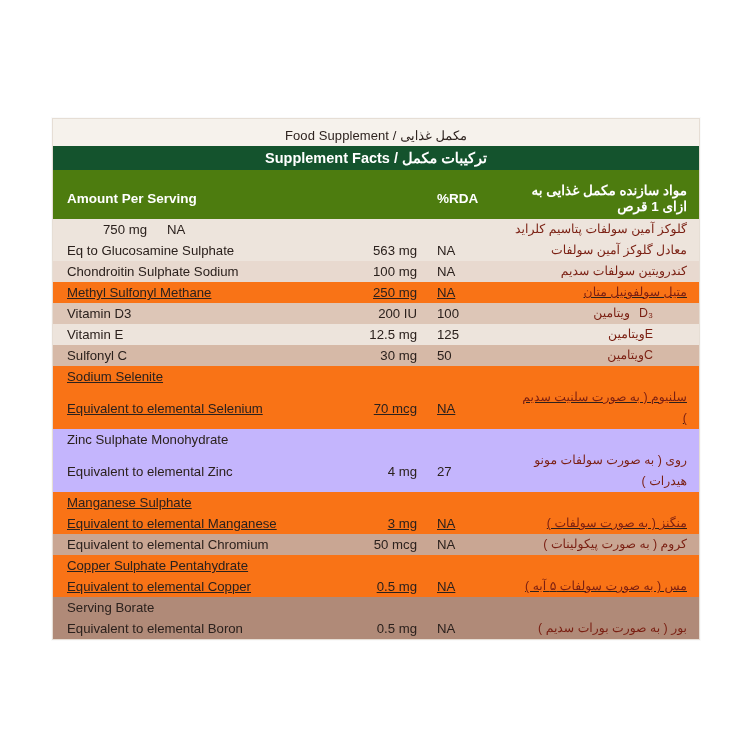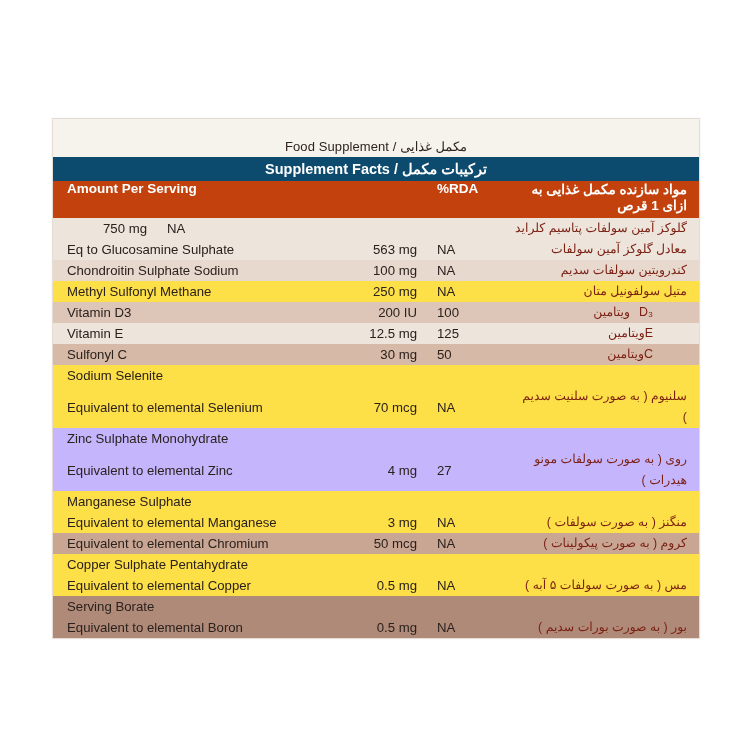--- a/index.html
+++ b/index.html
@@ -21,44 +21,45 @@
     position: absolute;
     left: 52px;
     top: 118px;
     width: 646px;
     background: #f4efe9;
     border: 1px solid #e6ded5;
     box-shadow: 0 0 0 1px rgba(0,0,0,0.02);
   }
   .top-line {
     background: #f6f2ec;
-    padding: 20px 0 3px 0;
+    padding: 9px 0 3px 0;
     text-align: center;
     font-size: 13px;
     color: #3a2a22;
     letter-spacing: .1px;
   }
   .top-line .en { color: #2f2420; }
   .top-line .fa { color: #2f2420; }
 
   .facts-header {
-    background: #0c4a6e;
+    background: #14532d;
     color: #ffffff;
     text-align: center;
     font-size: 14.5px;
     padding: 4px 0 4px 0;
     font-weight: 600;
   }
   .col-header {
-    background: #c2410c;
+    background: #4d7c0f;
     color: #ffffff;
     display: flex;
+    align-items: center;
     font-size: 13.5px;
     font-weight: 700;
-    padding: 0 0 5px 0;
+    padding: 12px 0 5px 0;
   }
   .c-name   { width: 270px; padding-left: 14px; box-sizing: border-box; }
   .c-amount { width: 100px; text-align: right; box-sizing: border-box; padding-right: 6px; }
   .c-rda    { width: 92px;  text-align: left; box-sizing: border-box; padding-left: 14px;}
   .c-fa     { flex: 1; text-align: right; padding-right: 12px; box-sizing: border-box; }
 
   .row {
     display: flex;
     align-items: center;
     font-size: 13.2px;
@@ -68,21 +69,21 @@
   }
   .row .c-fa { color: #7a1f12; font-size: 12.4px; direction: rtl; }
   .row .c-name { white-space: nowrap; overflow: hidden; }
   .b1 { background: #e8d9cf; }
   .b2 { background: #ddc6b7; align-items: center; }
   .b3 { background: #d6b9a7; }
   .b4 { background: #c4b5fd; }
   .b5 { background: #c9a693; }
   .b8 { background: #b08a78; }
   .b9 { background: #ede4dc; }
-  .b10{ background: #fde047; }
+  .b10{ background: #f97316; text-decoration: underline; }
 </style>
 </head>
 <body>
 
 <div id="page">
 
   <div class="label-card">
 
     <div class="top-line">
       <span class="en">Food Supplement /</span>

